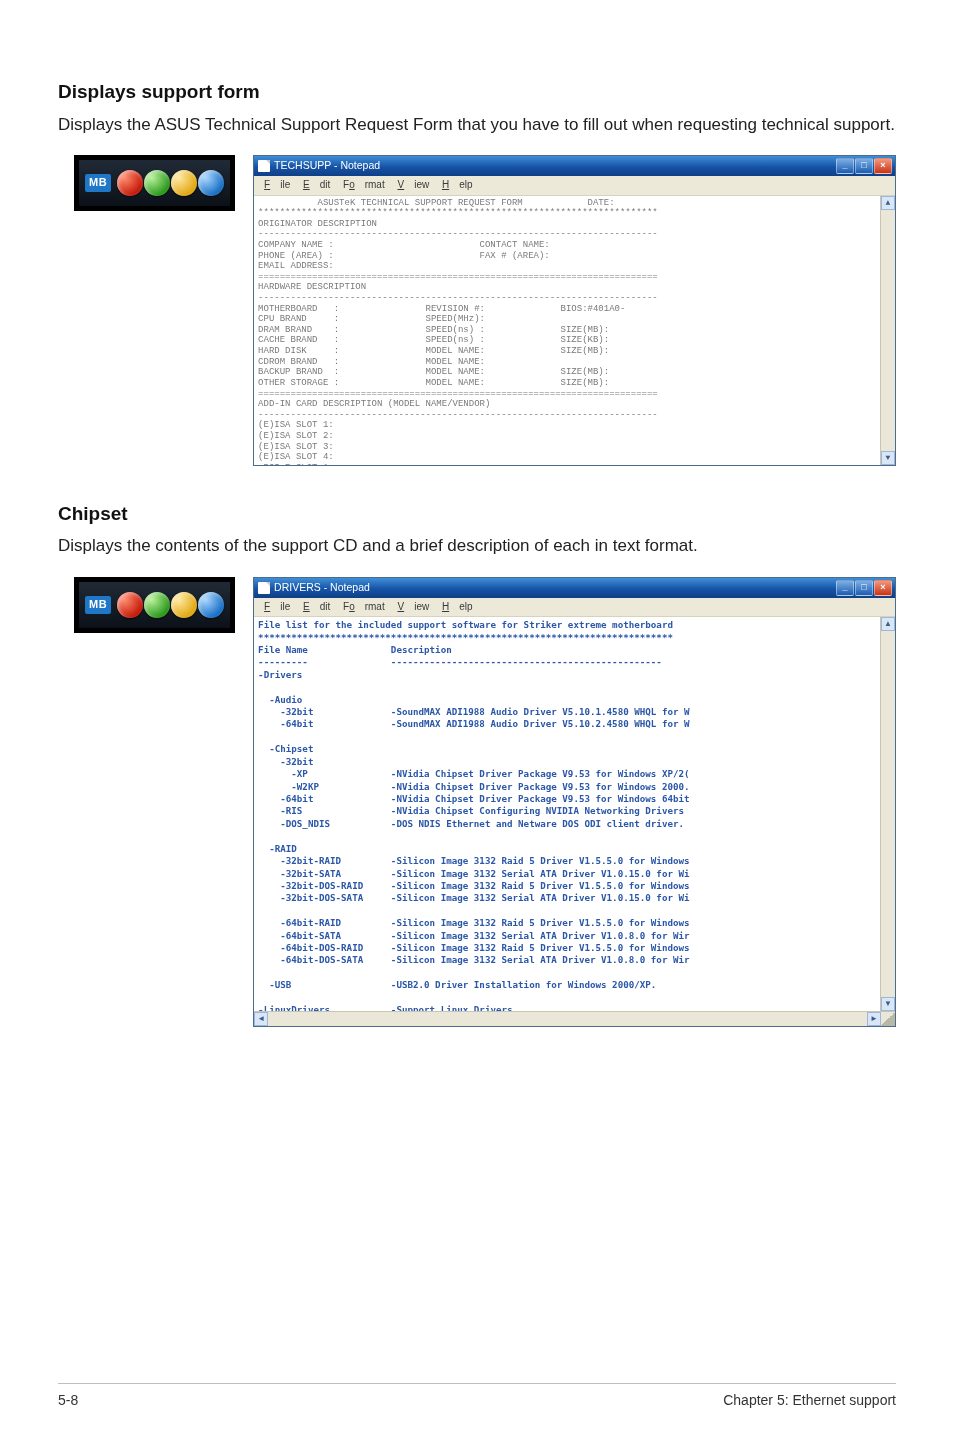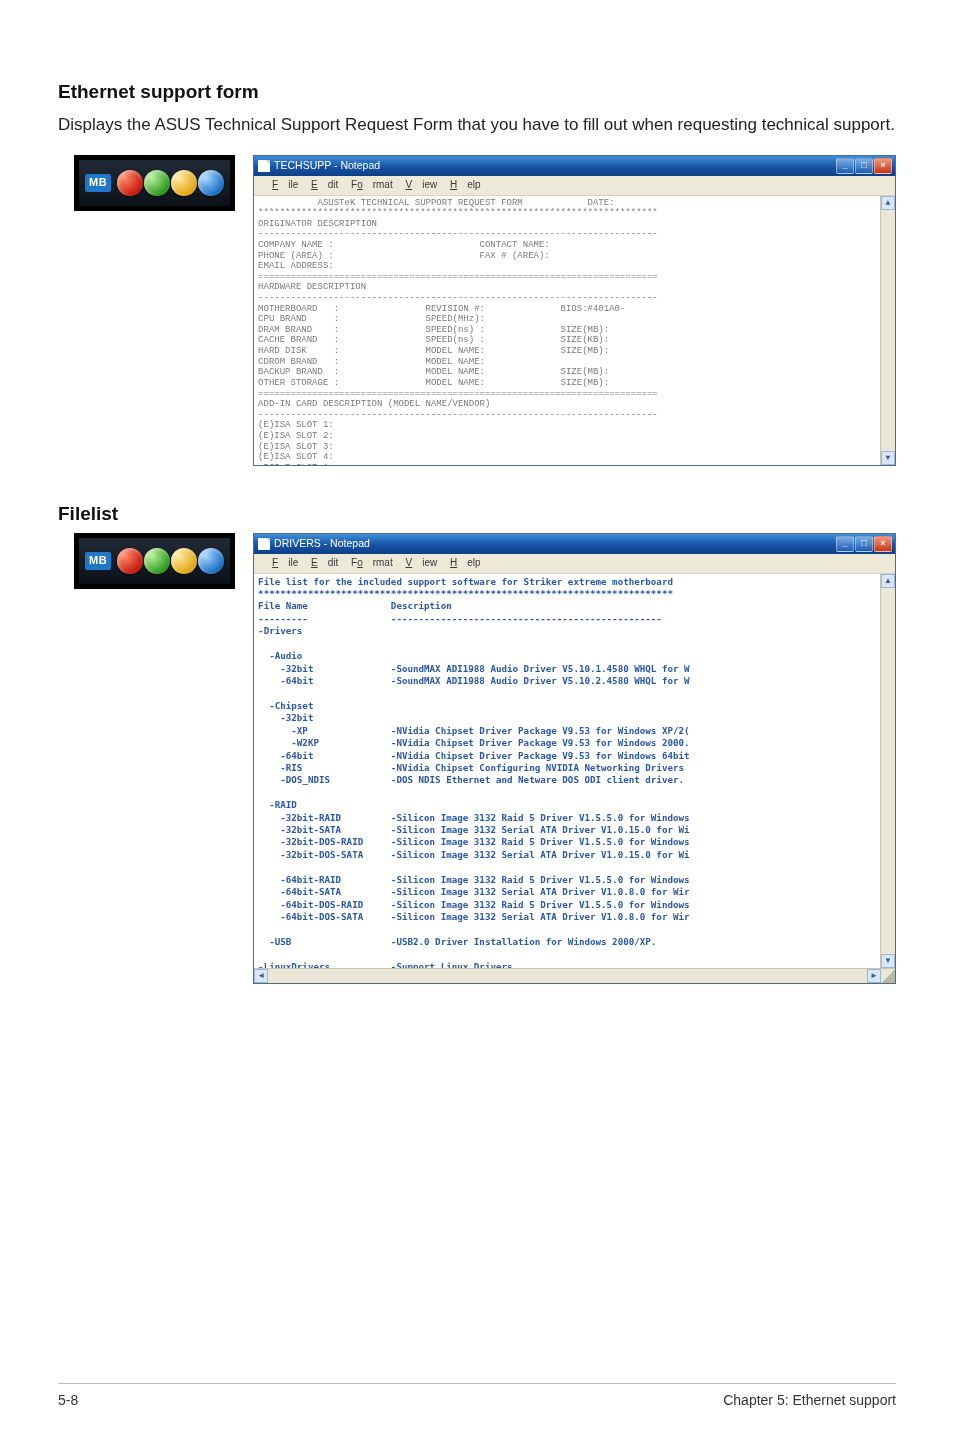--- a/index.html
+++ b/index.html
@@ -77,21 +77,21 @@
   .winbtns{display:flex;gap:1px}
   .winbtn{
     width:16px;height:14px;font-size:9px;line-height:12px;text-align:center;
     color:#fff;border:1px solid rgba(255,255,255,.4);border-radius:2px;
     font-family:Arial,sans-serif;font-weight:bold;
   }
   .winbtn.min{background:linear-gradient(#7eaee4,#1b5db2)}
   .winbtn.max{background:linear-gradient(#7eaee4,#1b5db2)}
   .winbtn.close{background:linear-gradient(#f2977b,#c83418)}
   .menubar{
-    background:#ece9d8;padding:2px 18px;color:#3a3a3a;font-size:10px;
+    background:#ece9d8;padding:2px 10px;color:#3a3a3a;font-size:10px;
     border-bottom:1px solid #d6d2c2;
   }
   .menubar span{margin-right:10px}
   .menubar .u{text-decoration:underline}
   .content-area{
     background:#fff;padding:2px 4px 2px 4px;color:#7a7a7a;
     font-family:"Courier New",monospace;font-size:9px;line-height:1.18;
     white-space:pre;overflow:hidden;position:relative;
   }
   .content-area.filelist{
@@ -123,21 +123,21 @@
     position:absolute;left:58px;right:58px;bottom:28px;
     border-top:1px solid #bfbfbf;padding-top:6px;
     display:flex;justify-content:space-between;font-size:14px;color:#333;
   }
 </style>
 </head>
 <body>
 
 <div class="page">
 
-  <h2 class="heading">Ethernet support form</h2>
+  <h2 class="heading">Displays support form</h2>
   <p class="lead">Displays the ASUS Technical Support Request Form that you have to fill out when requesting technical support.</p>
 
   <div class="figure-row">
     <div class="cd-thumb">
       <div class="cd-inner">
         <span class="mb-badge">MB</span>
         <div class="orbs">
           <span class="orb orb-red"></span>
           <span class="orb orb-green"></span>
           <span class="orb orb-yellow"></span>
@@ -207,21 +207,22 @@
 ==========================================================================
 PROBLEM DESCRIPTION (WHAT PROBLEMS AND UNDER WHAT SITUATIONS)
         <div class="vscroll">
           <div class="arrow up">▲</div>
           <div class="arrow down">▼</div>
         </div>
       </div>
     </div>
   </div>
 
-  <h2 class="heading">Filelist</h2>
+  <h2 class="heading">Chipset</h2>
+  <p class="lead">Displays the contents of the support CD and a brief description of each in text format.</p>
 
   <div class="figure-row">
     <div class="cd-thumb">
       <div class="cd-inner">
         <span class="mb-badge">MB</span>
         <div class="orbs">
           <span class="orb orb-red"></span>
           <span class="orb orb-green"></span>
           <span class="orb orb-yellow"></span>
           <span class="orb orb-blue"></span>

